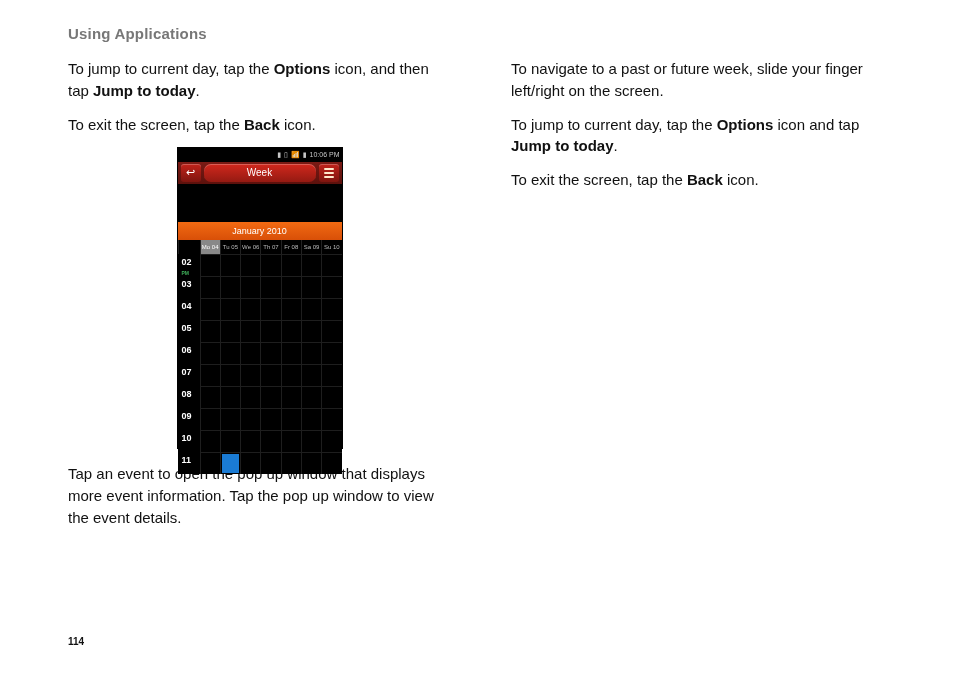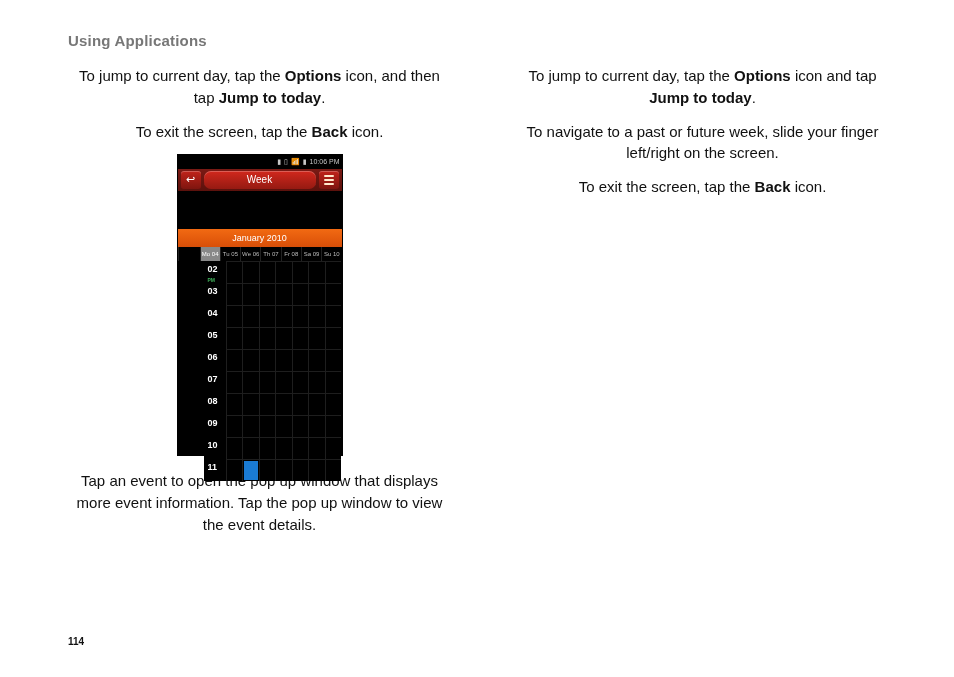--- a/index.html
+++ b/index.html
@@ -1,36 +1,36 @@
 <!DOCTYPE html>
 <html><head>
 <meta charset="utf-8">
 <style>
   html,body{margin:0;padding:0;font-family:Arial,Helvetica,sans-serif;background:#fff;color:#111;}
-  .page{box-sizing:border-box;width:954px;height:669px;padding:32px 60px 20px 68px;position:relative;}
+  .page{box-sizing:border-box;width:954px;height:669px;padding:25px 60px 20px 68px;position:relative;}
   .page-header{font-weight:bold;font-size:15px;color:#777;margin-bottom:16px;letter-spacing:.2px;}
   .columns{display:flex;gap:60px;}
   .col{flex:1;font-size:15px;line-height:1.45;}
-  .col p{margin:0 0 12px 0;text-align:center;}
+  .col p{margin:0 0 12px 0;}
   .bold{font-weight:bold;}
   .subhead{font-weight:bold;margin:4px 0 10px 0;}
   .page-number{position:absolute;left:68px;bottom:22px;font-weight:bold;font-size:10px;}
 
   
   .phone{width:164px;height:300px;margin:4px auto 14px auto;background:#000;position:relative;font-family:Arial,sans-serif;border:1px solid #000;}
   .statusbar{height:14px;background:#000;color:#ddd;font-size:7px;display:flex;justify-content:flex-end;align-items:center;gap:3px;padding:0 2px;}
   .statusbar span{opacity:.9;}
   .titlebar{height:22px;background:linear-gradient(#7a1a14,#5c110c);display:flex;align-items:center;padding:0 3px;gap:3px;}
   .tb-btn{width:20px;height:18px;background:linear-gradient(#c0231a,#7e150f);border-radius:3px;display:flex;align-items:center;justify-content:center;color:#fff;font-size:11px;box-shadow:inset 0 1px 0 rgba(255,255,255,.25);}
   .tb-center{flex:1;height:18px;background:linear-gradient(#d1281d,#951a12);border-radius:7px;text-align:center;color:#fff;font-size:10px;line-height:18px;box-shadow:inset 0 1px 0 rgba(255,255,255,.25);}
   .monthbar{height:18px;background:linear-gradient(#f26a12,#d84f08);color:#fff;font-size:9px;text-align:center;line-height:18px;margin-top:38px;}
   .dayrow{display:grid;grid-template-columns:22px repeat(7,1fr);height:14px;background:#000;}
   .dayrow div{color:#bbb;font-size:6px;text-align:center;line-height:14px;border-left:1px solid #222;}
   .dayrow .sel{background:#888;color:#fff;}
-  .grid{display:grid;grid-template-columns:22px repeat(7,1fr);grid-auto-rows:22px;margin-left:26px;}
+  .grid{display:grid;grid-template-columns:22px repeat(7,1fr);grid-auto-rows:22px;}
   .hour{background:#000;color:#fff;font-size:9px;font-weight:bold;padding:2px 0 0 4px;position:relative;}
   .cell{background:#000;border-left:1px solid #1e1e1e;border-top:1px solid #1e1e1e;position:relative;}
   .pm{position:absolute;left:4px;top:-6px;color:#3fb05a;font-size:5px;font-weight:bold;}
   .event{position:absolute;inset:1px;background:#1a7bd4;}
   .menu-lines{display:flex;flex-direction:column;gap:2px;align-items:center;justify-content:center;width:100%;height:100%;}
   .menu-lines i{display:block;width:10px;height:2px;background:#ffe9cc;border-radius:1px;}
 </style>
 </head>
 <body>
 
@@ -162,24 +162,24 @@
             <div class="cell"></div>
             <div class="cell"></div>
             <div class="cell"></div>
         </div>
       </div>
 
       <p>Tap an event to open the pop up window that displays more event information. Tap the pop up window to view the event details.</p>
     </div>
 
     <div class="col">
+      <p>To navigate to a past or future week, slide your finger left/right on the screen.</p>
       <p>
         <span>To jump to current day, tap the </span><span class="bold">Options</span><span> icon and tap </span><span class="bold">Jump to today</span><span>.</span>
       </p>
-      <p>To navigate to a past or future week, slide your finger left/right on the screen.</p>
       <p>
         <span>To exit the screen, tap the </span><span class="bold">Back</span><span> icon.</span>
       </p>
     </div>
   </div>
 
   <div class="page-number">114</div>
 </div>
 
 </body></html>

